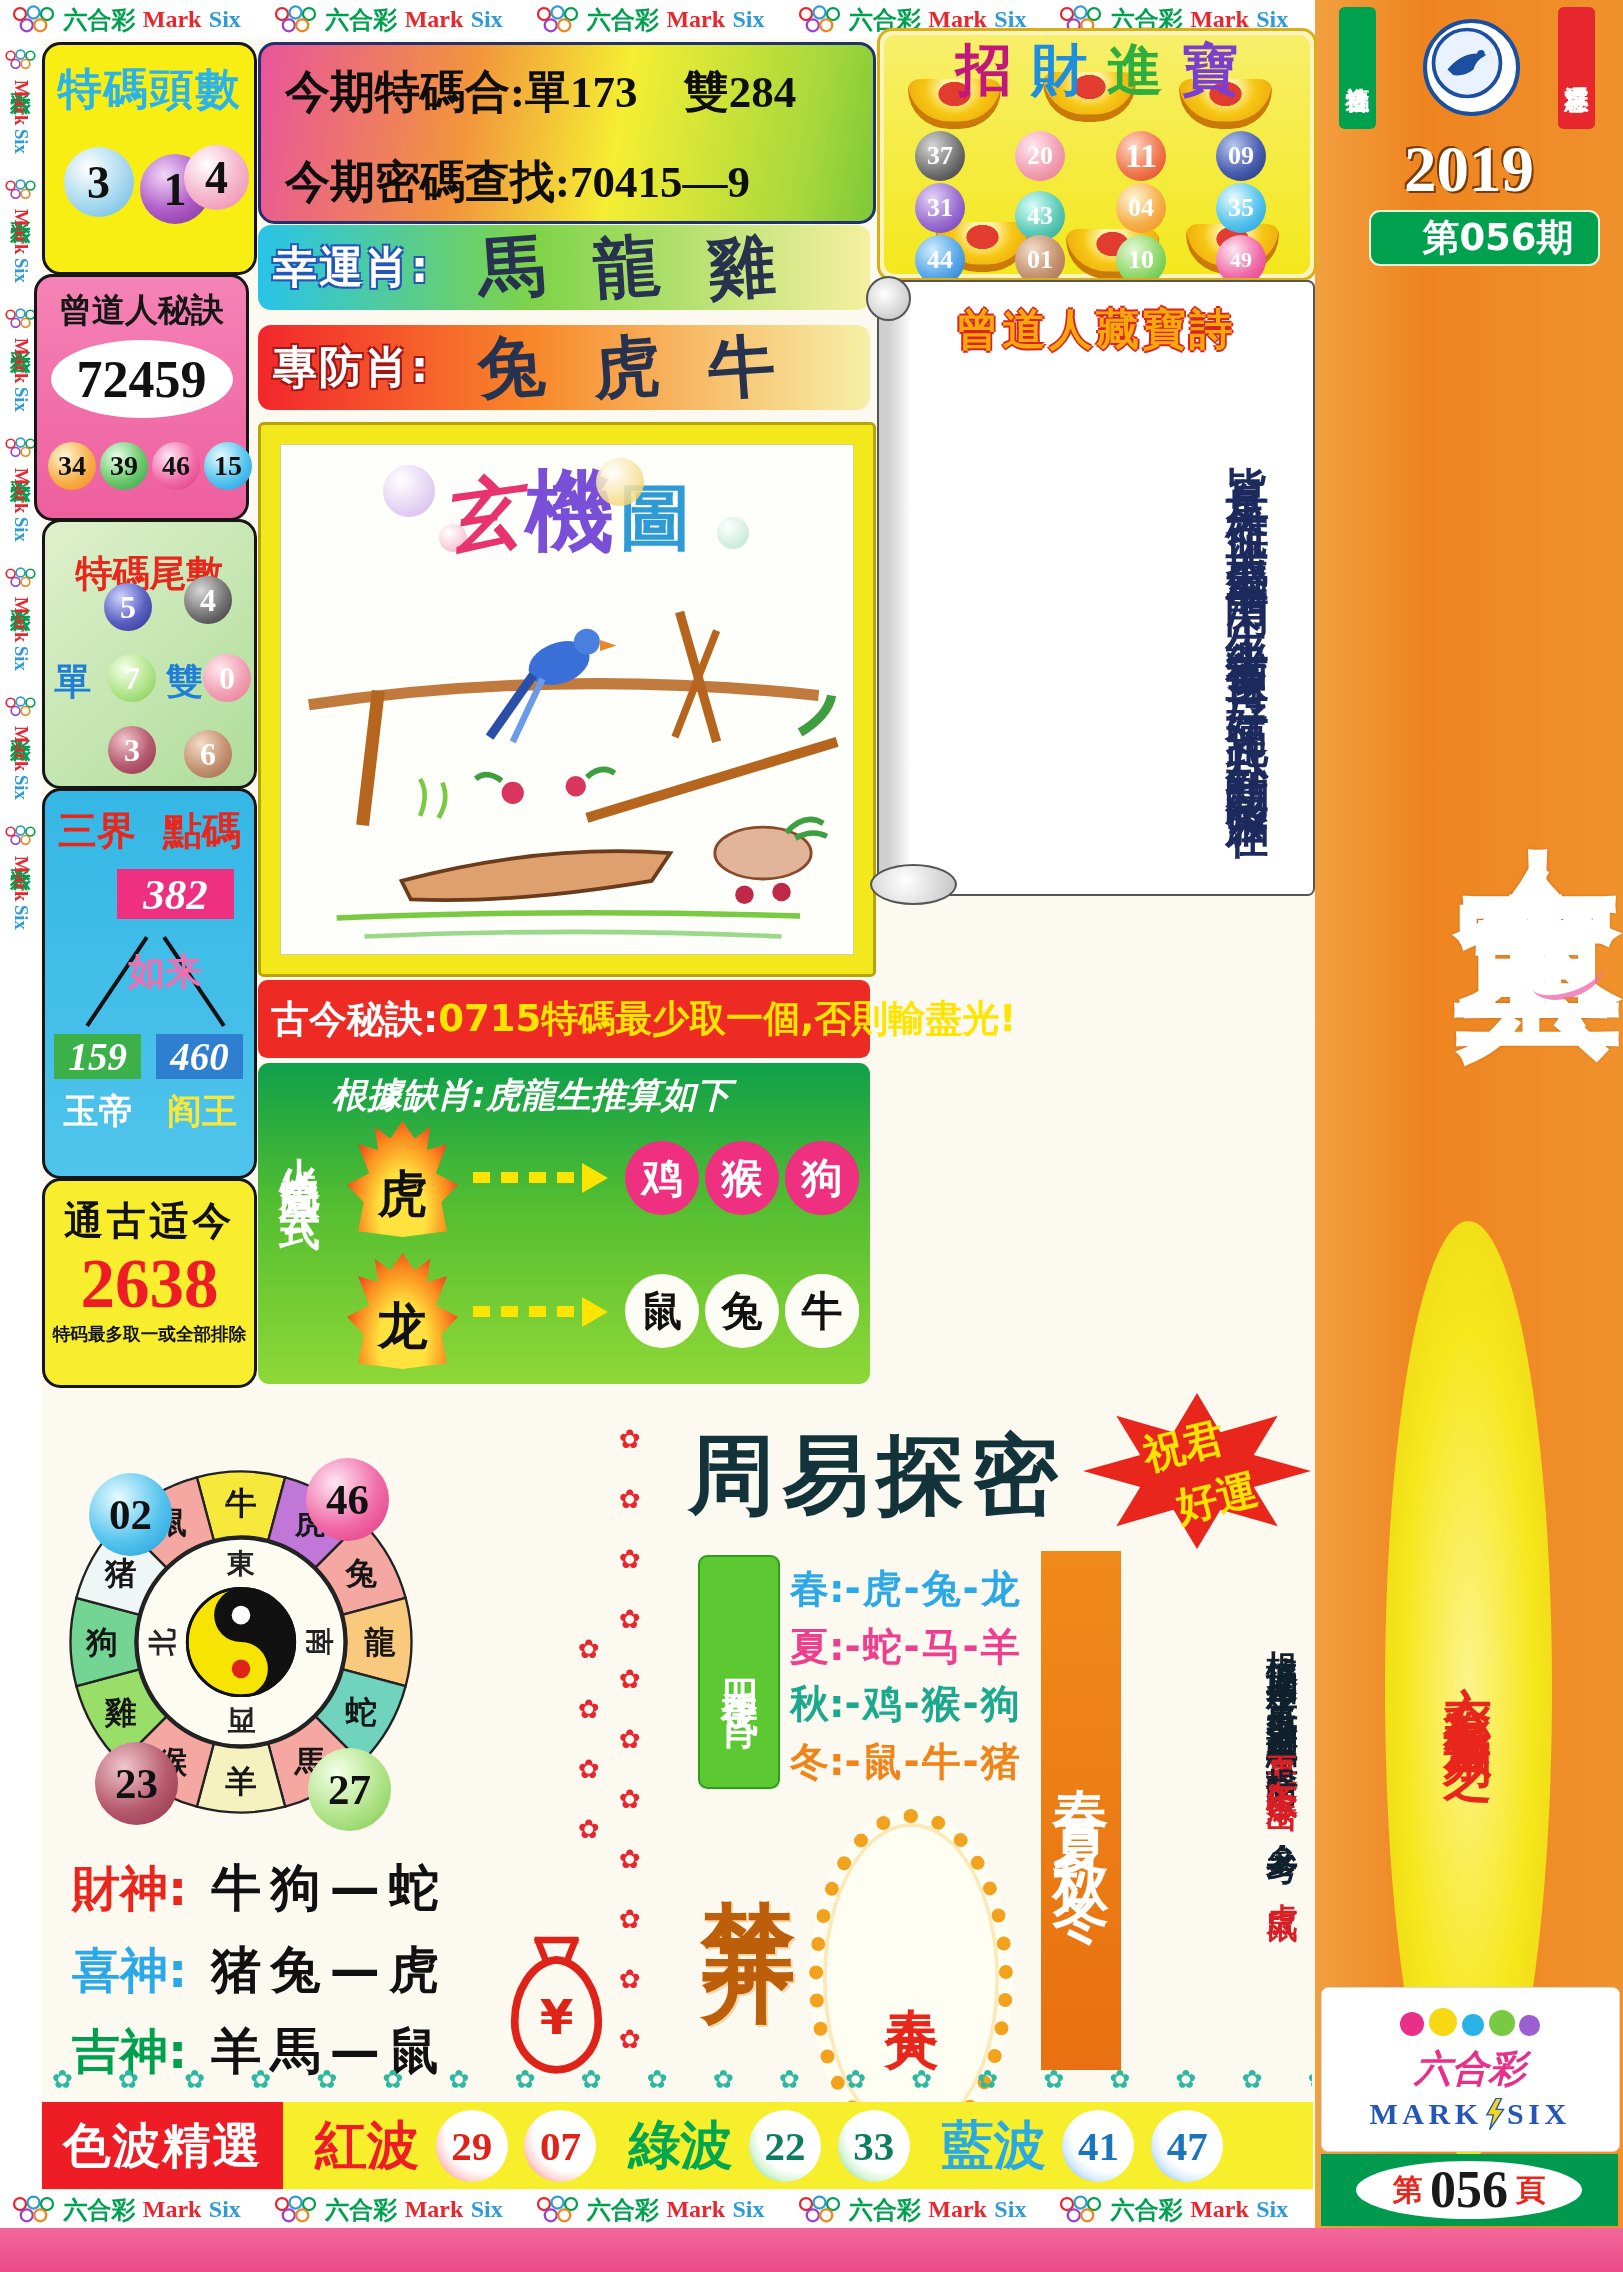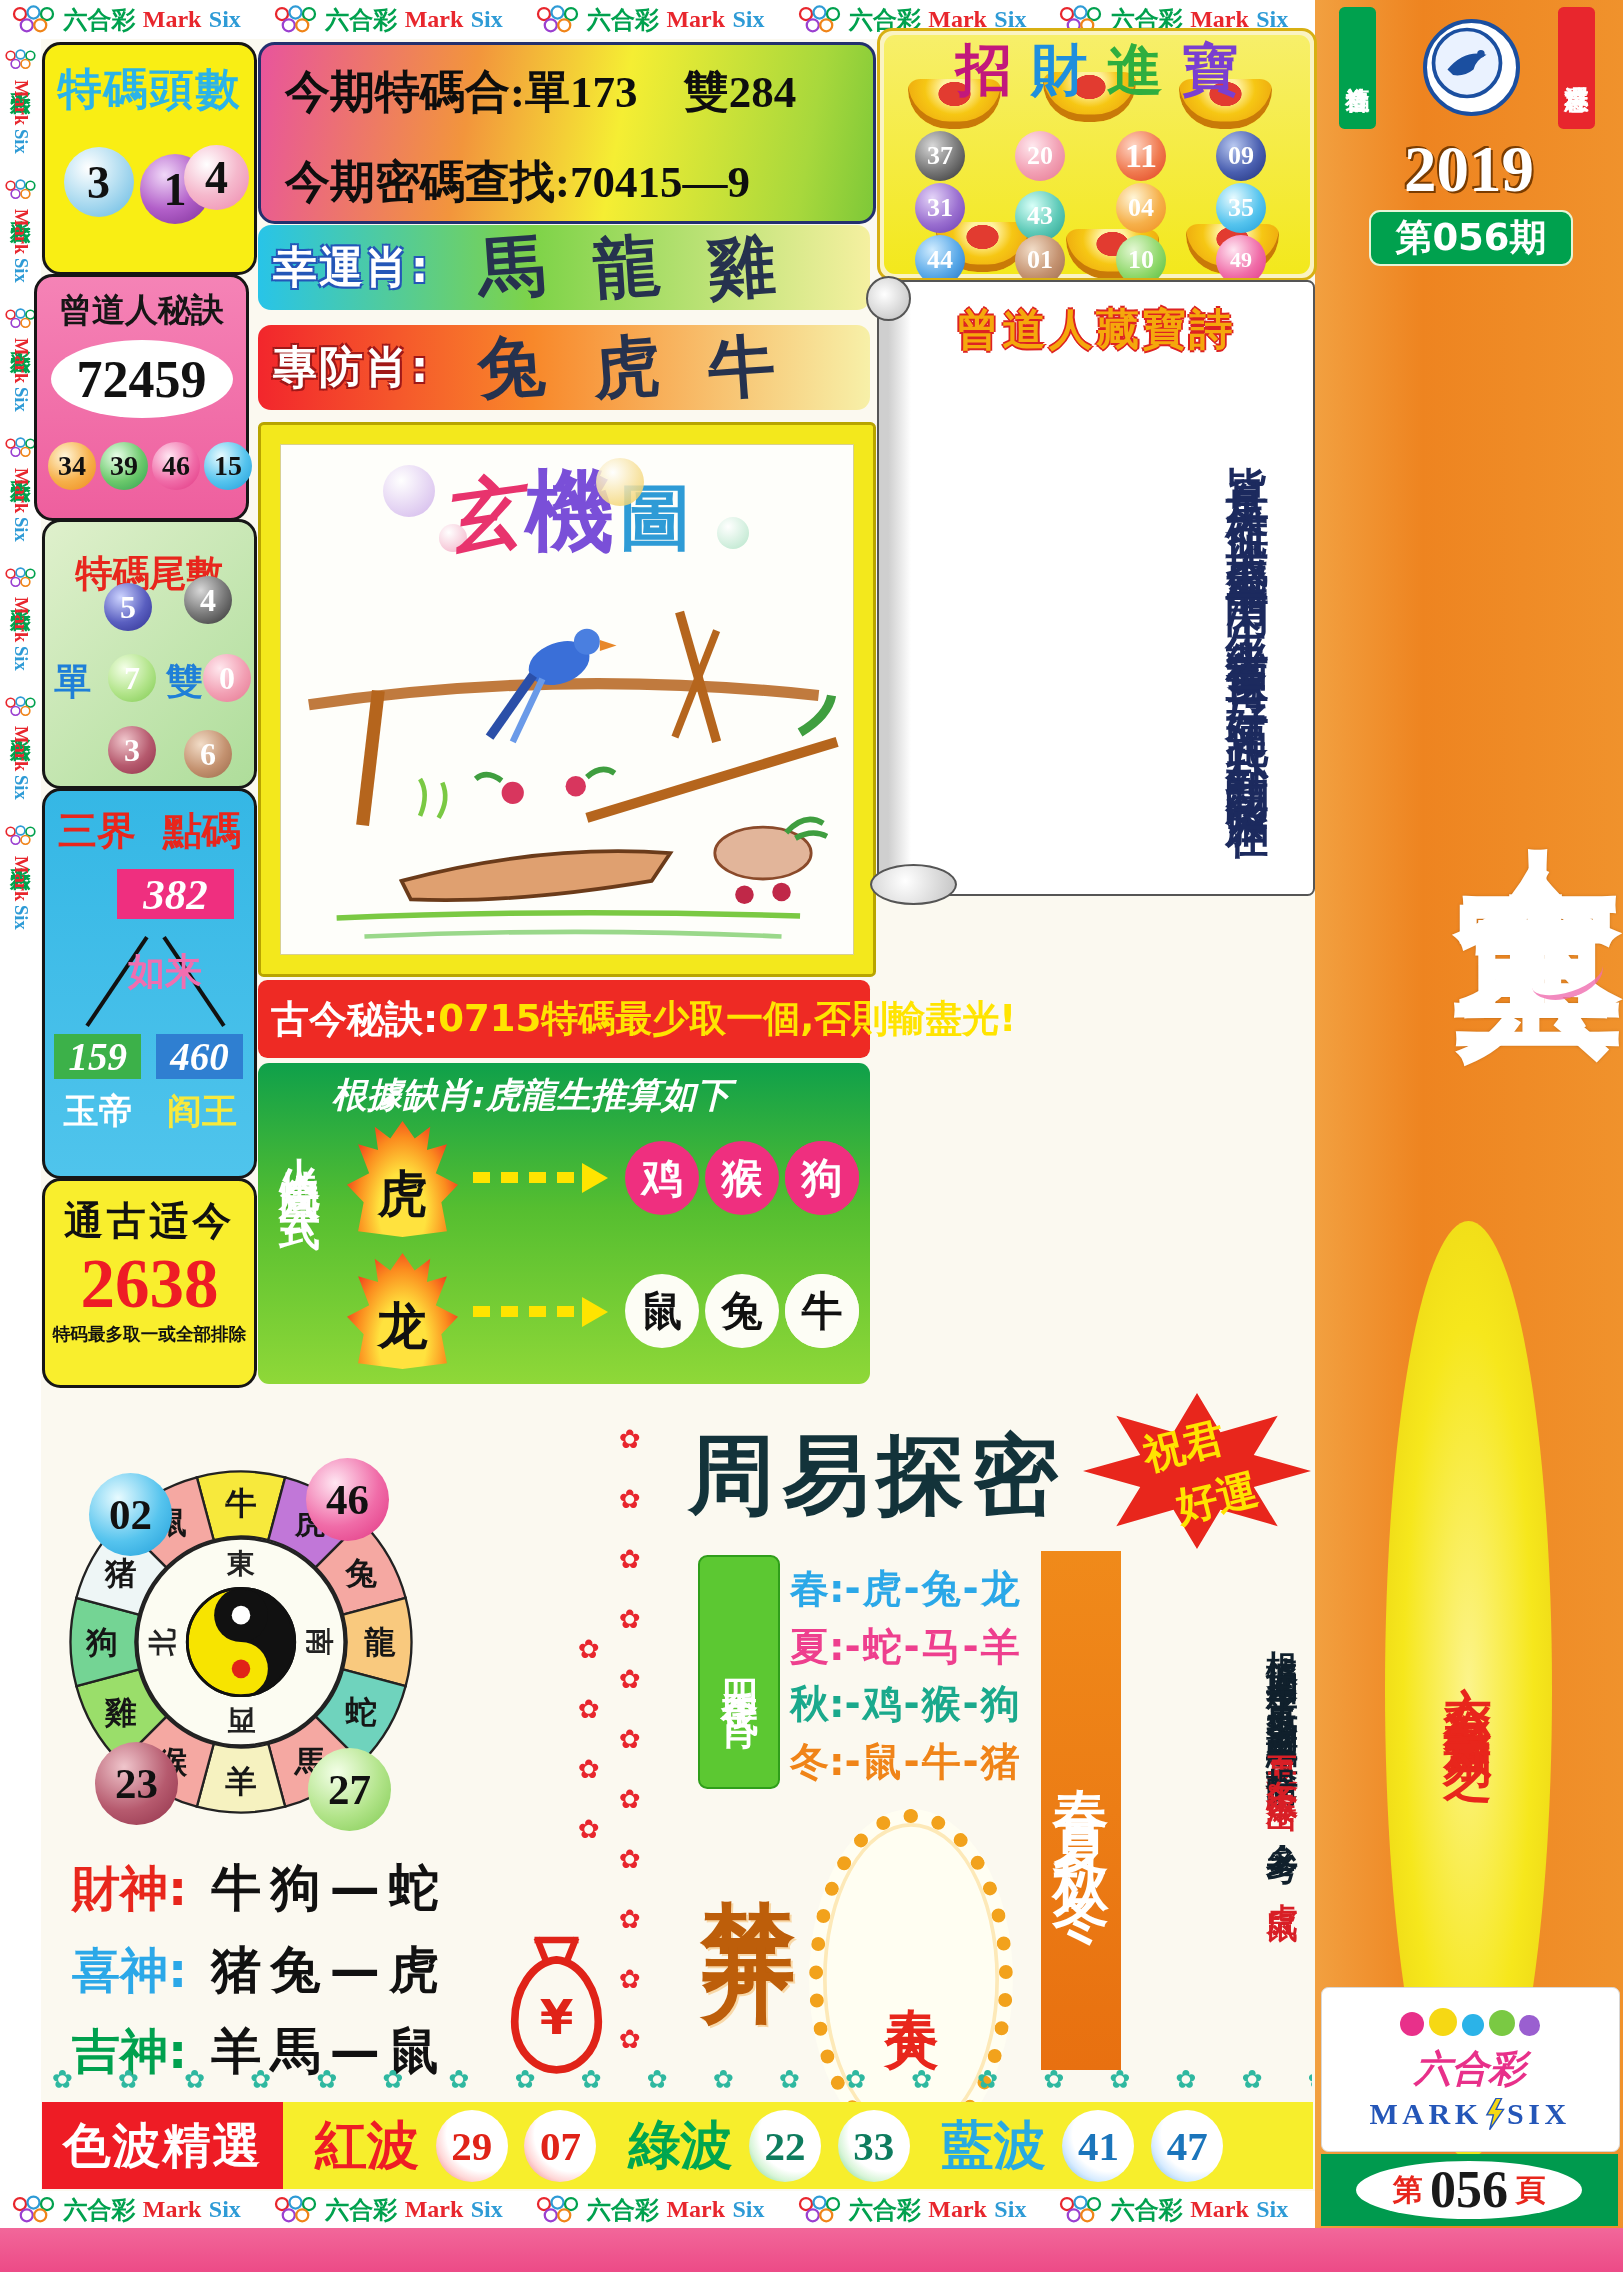--- a/index.html
+++ b/index.html
@@ -1,19 +1,19 @@
 <!DOCTYPE html>
 <html style="font-size:15px"><head>
 <meta charset="utf-8">
 <style>
   html,body{margin:0;padding:0;background:#cfcfcf;}
   #page{position:relative;width:1623px;height:2273px;background:#fbf9f0;overflow:hidden;
         font-family:"DejaVu Sans","Liberation Sans",sans-serif;color:#111;}
   .abs{position:absolute;}
-  .flex{display:flex;align-items:center;justify-content:center;}
+  .flex{display:flex;align-items:center;justify-content:center;padding-left:27px;}
   .vert{writing-mode:vertical-rl;text-orientation:upright;}
 
   
   .strip{position:absolute;background:#fff;display:flex;align-items:center;gap:32px;overflow:hidden;}
   #strip-top{left:0;top:0;width:1315px;height:39px;padding-left:11px;}
   #strip-bottom{left:0;top:2191px;width:1315px;height:37px;padding-left:11px;}
   #strip-left{left:0;top:39px;width:41px;height:2152px;flex-direction:column;gap:24px;padding-top:9.3px;}
   .bgrp{display:flex;align-items:center;gap:7.4px;white-space:nowrap;}
   #strip-left .bgrp{flex-direction:column;gap:3.7px;}
   .bcn{color:#00a14e;font-weight:bold;font-size:24px;}

